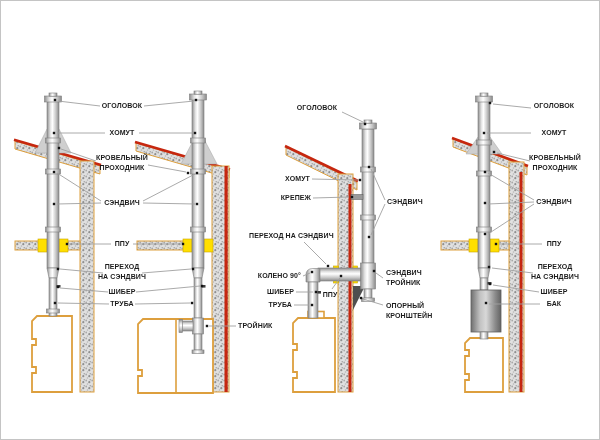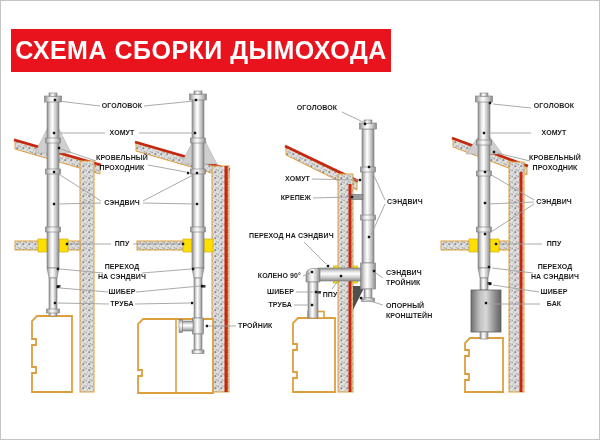--- a/index.html
+++ b/index.html
@@ -33,23 +33,20 @@
   .ld { stroke:#a0a0a0; stroke-width:0.9; fill:none; }
   .dt { fill:#141414; }
   .fl { fill:#cfcfcf; stroke:#a5a5a5; stroke-width:0.5; }
   .hd { fill:#3d3d3d; }
 </style>
 </head>
 <body>
 
 <div class="page">
 
-  <div class="banner">
-    <span>СХЕМА СБОРКИ ДЫМОХОДА</span>
-  </div>
 
   <svg class="art" width="600" height="440" viewBox="0 0 600 440">
     <defs>
       <pattern id="speck" width="6" height="6" patternUnits="userSpaceOnUse">
         <rect width="6" height="6" fill="#e0e0e0"></rect>
         <circle cx="1.2" cy="1.5" r="0.9" fill="#a8a8a8"></circle>
         <circle cx="4.3" cy="3.2" r="1.1" fill="#8f8f8f"></circle>
         <circle cx="2.5" cy="5" r="0.8" fill="#b5b5b5"></circle>
         <circle cx="5.2" cy="0.8" r="0.7" fill="#9a9a9a"></circle>
       </pattern>

